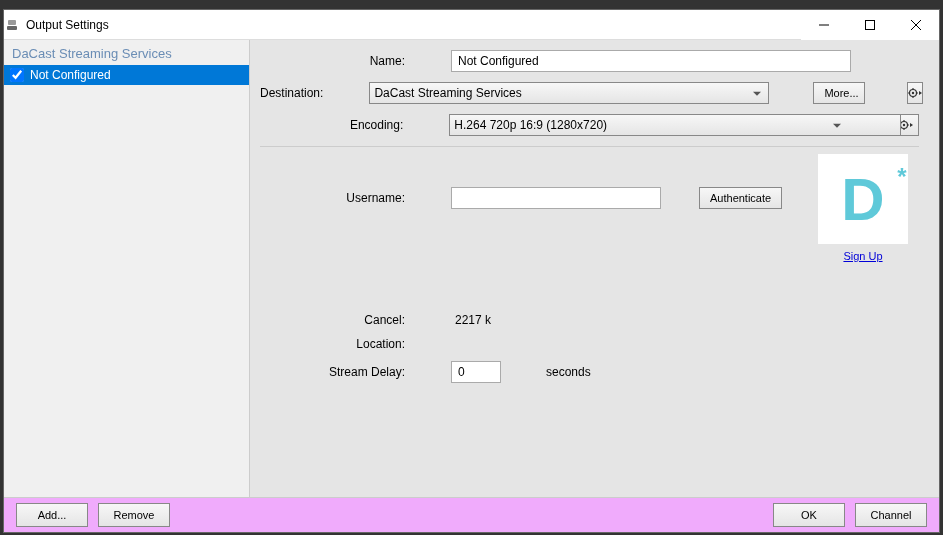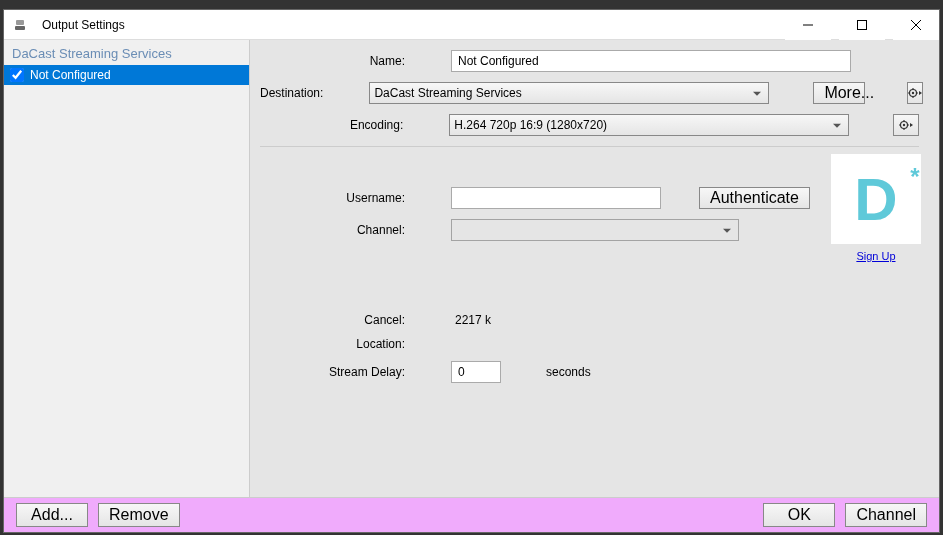--- a/index.html
+++ b/index.html
@@ -1,35 +1,35 @@
 <!DOCTYPE html>
 <html><head>
   <meta charset="utf-8">
   <style>
     * { box-sizing: border-box; margin: 0; padding: 0; font-family: 'Segoe UI', Tahoma, sans-serif; font-size: 12px; }
     body { width: 943px; height: 535px; background: #333; overflow: hidden; }
     .window { position: absolute; left: 3px; top: 9px; width: 937px; height: 524px; background: #fff; border: 1px solid #666; display: flex; flex-direction: column; }
-    .titlebar { height: 30px; background: #fff; display: flex; align-items: center; padding-left: 8px; border-bottom: 1px solid #ddd; gap: 8px; }
+    .titlebar { height: 30px; background: #fff; display: flex; align-items: center; border-bottom: 1px solid #ddd; }
     .titlebar-icon { width: 16px; height: 16px; margin-right: 6px; display: flex; align-items: center; justify-content: center; }
     .titlebar-title { flex: 1; font-size: 12px; color: #000; }
     .winbtn { width: 46px; height: 30px; background: #fff; border: none; display: flex; align-items: center; justify-content: center; cursor: pointer; }
     .content { flex: 1; display: flex; background: #e5e5e5; }
     .sidebar { width: 246px; background: #f0f0f0; border-right: 1px solid #ccc; display: flex; flex-direction: column; }
     .sidebar-header { padding: 6px 8px 4px; color: #6a8db5; font-size: 13px; }
     .sidebar-item { display: flex; align-items: center; padding: 3px 6px; cursor: pointer; }
     .sidebar-item.selected { background: #0078d7; color: #fff; }
     .sidebar-item input[type=checkbox] { margin-right: 6px; width: 14px; height: 14px; }
     .main { flex: 1; padding: 10px 20px 10px 10px; overflow: auto; }
     .form-row { display: flex; align-items: center; margin-bottom: 10px; gap: 36px; }
     .form-label { width: 155px; text-align: right; padding-right: 10px; color: #000; }
     .form-input { height: 22px; border: 1px solid #aaa; background: #fff; padding: 2px 6px; font-size: 12px; }
     .form-select { height: 22px; border: 1px solid #888; background: linear-gradient(#f7f7f7,#e5e5e5); padding: 1px 4px; font-size: 12px; appearance: none; position: relative; }
     .select-wrap { position: relative; display: inline-block; }
     .select-wrap::after { content: ''; position: absolute; right: 8px; top: 50%; transform: translateY(-30%); border-left: 4px solid transparent; border-right: 4px solid transparent; border-top: 4px solid #555; pointer-events: none; }
-    .btn { height: 22px; border: 1px solid #888; background: linear-gradient(#f7f7f7,#e5e5e5); padding: 0 10px; cursor: pointer; font-size: 16px; }
+    .btn { height: 22px; border: 1px solid #888; background: linear-gradient(#f7f7f7,#e5e5e5); padding: 0 10px; cursor: pointer; font-size: 11px; }
     .gear-btn { width: 26px; height: 22px; border: 1px solid #888; background: linear-gradient(#f7f7f7,#e5e5e5); cursor: pointer; display: inline-flex; align-items: center; justify-content: center; padding: 0; }
     .hr { border: none; border-top: 1px solid #ccc; margin: 6px 0 14px; }
     .logo-box { width: 92px; height: 92px; background: #fff; border: 1px solid #e5e5e5; display: flex; align-items: center; justify-content: center; margin-bottom: 4px; }
     .logo-text { font-size: 60px; font-weight: 600; color: #5fc9d9; font-family: Arial, sans-serif; position: relative; }
     .logo-star { position: absolute; top: -2px; right: -22px; color: #5fc9d9; font-size: 24px; }
     .signup-link { color: #0000d8; text-decoration: underline; font-size: 11px; cursor: pointer; }
     .footer { height: 35px; border-top: 1px solid #ccc; background: #f0abfc; display: flex; align-items: center; padding: 0 12px; }
     .footer .btn { min-width: 72px; height: 24px; }
     .footer-spacer { flex: 1; }
     .readonly-value { color: #000; padding-left: 4px; }
@@ -98,21 +98,21 @@
               <line x1="0" y1="6" x2="1.5" y2="6" stroke="#333" stroke-width="1.2"></line>
               <line x1="8.5" y1="6" x2="10" y2="6" stroke="#333" stroke-width="1.2"></line>
               <path d="M11 4 L14 6 L11 8 Z" fill="#333"></path>
             </svg>
         </button>
       </div>
 
       <div class="form-row">
         <div class="form-label">Encoding:</div>
         <div class="select-wrap" style="width:400px">
-          <select class="form-select" style="width:400px">
+          <select class="form-select" style="width:452px">
             <option>H.264 720p 16:9 (1280x720)</option>
           </select>
         </div>
         <button class="gear-btn" style="margin-left:8px">
           <svg width="14" height="12" viewBox="0 0 14 12">
               <circle cx="5" cy="6" r="3.5" fill="none" stroke="#333" stroke-width="1.2"></circle>
               <circle cx="5" cy="6" r="1.2" fill="#333"></circle>
               <line x1="5" y1="1" x2="5" y2="2.5" stroke="#333" stroke-width="1.2"></line>
               <line x1="5" y1="9.5" x2="5" y2="11" stroke="#333" stroke-width="1.2"></line>
               <line x1="0" y1="6" x2="1.5" y2="6" stroke="#333" stroke-width="1.2"></line>
@@ -123,28 +123,20 @@
       </div>
 
       <hr class="hr">
 
       <div style="display:flex; align-items:flex-start; margin-top:40px;">
         <div style="flex:1">
           <div class="form-row">
             <div class="form-label">Username:</div>
             <input class="form-input" style="width: 210px;" value="">
             <button class="btn" style="margin-left:2px">Authenticate</button>
-          </div>
-          <div class="form-row">
-            <div class="form-label">Channel:</div>
-            <div class="select-wrap" style="width:288px">
-              <select class="form-select select-disabled" disabled="" style="width:288px">
-                <option></option>
-              </select>
-            </div>
           </div>
         </div>
         <div style="text-align:center; margin-left:20px; margin-right:10px; margin-top:-34px;">
           <div class="logo-box">
             <span class="logo-text">D<span class="logo-star">*</span></span>
           </div>
           <a class="signup-link">Sign Up</a>
         </div>
       </div>
 

